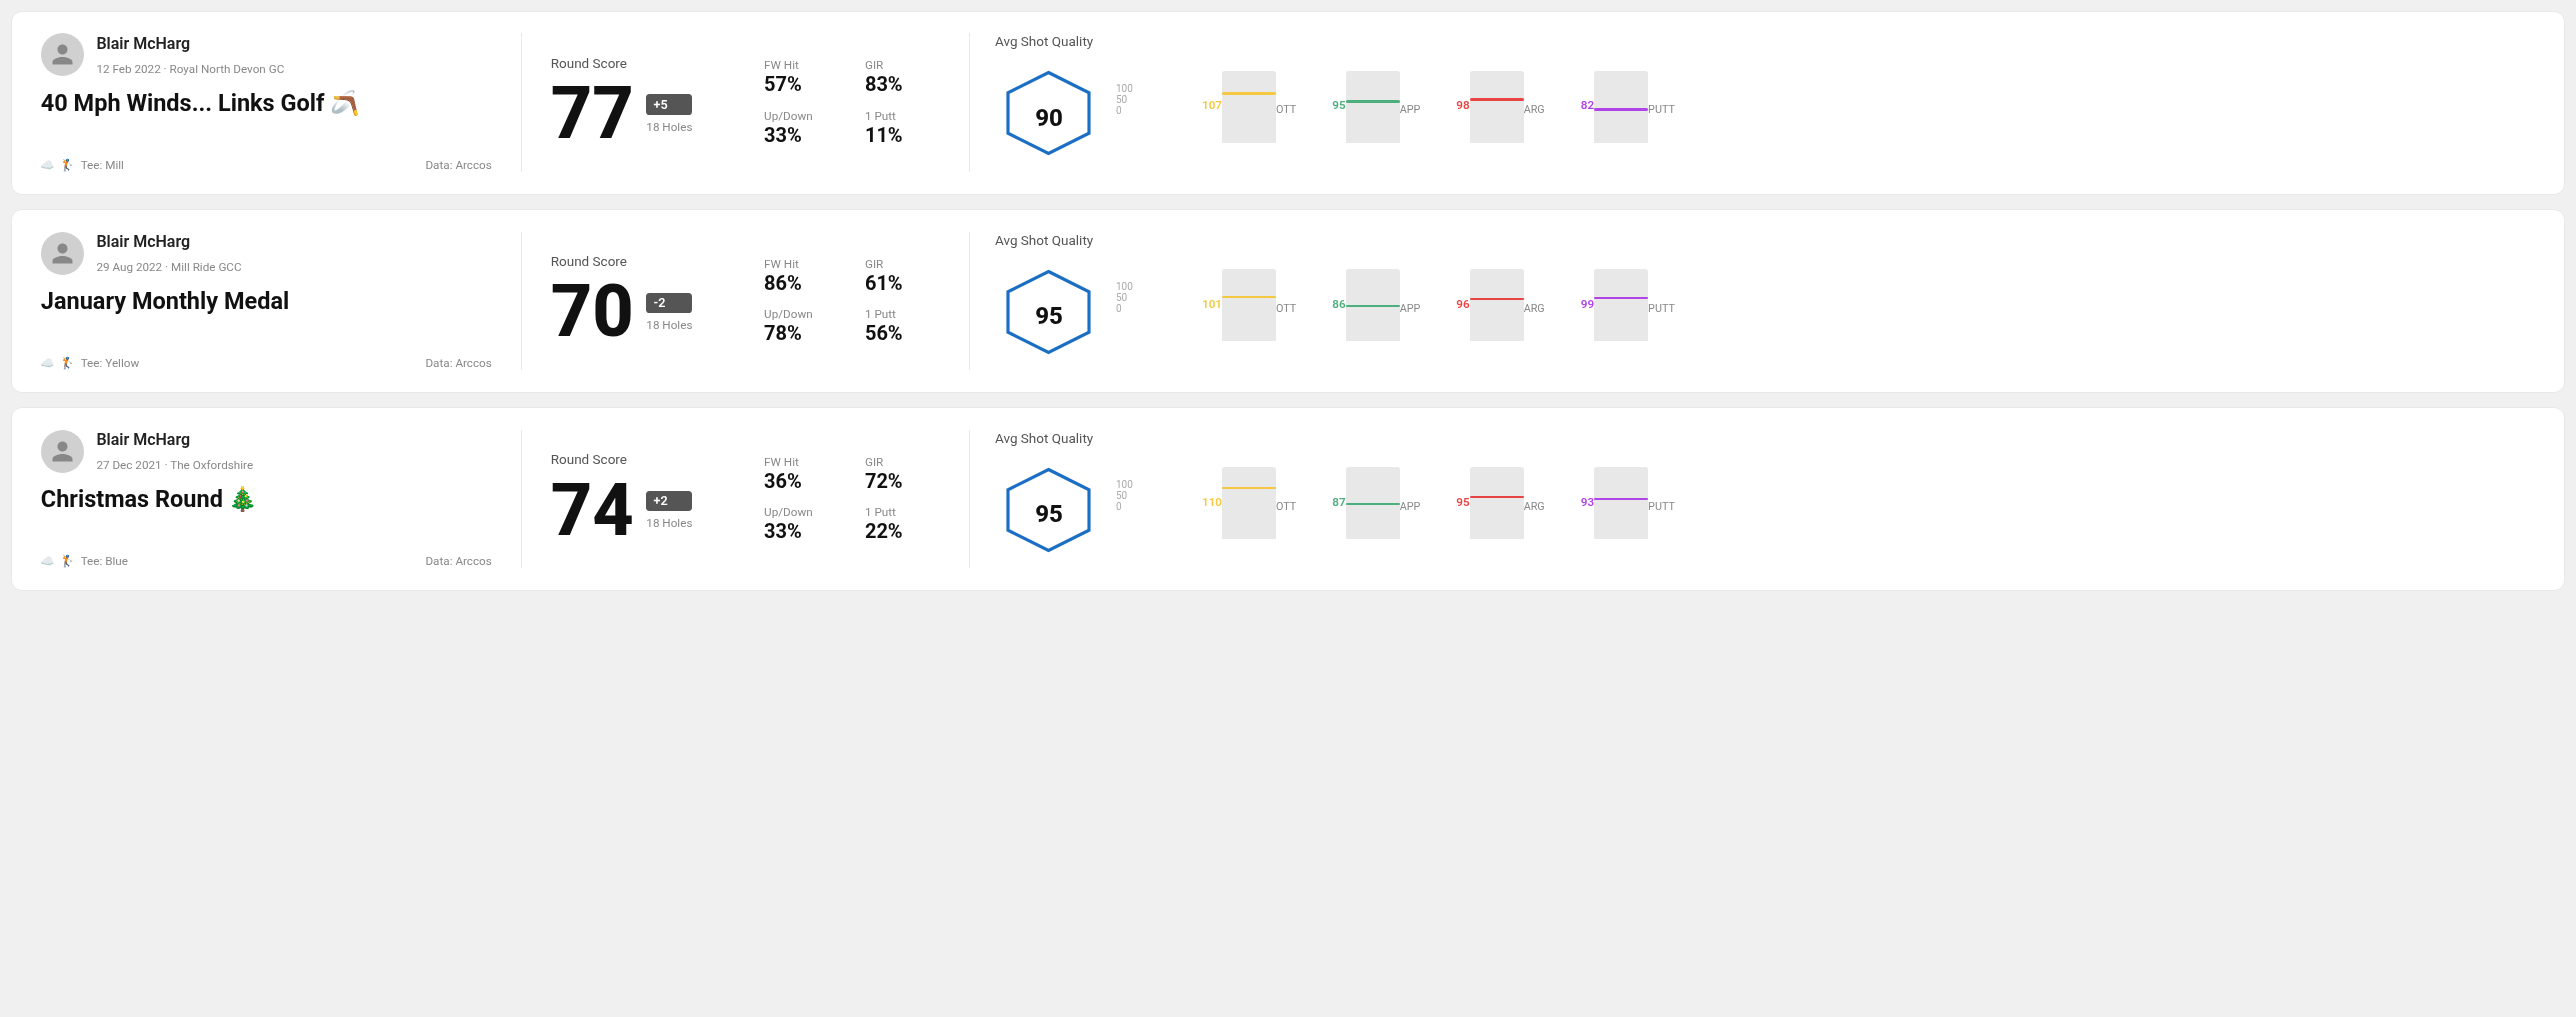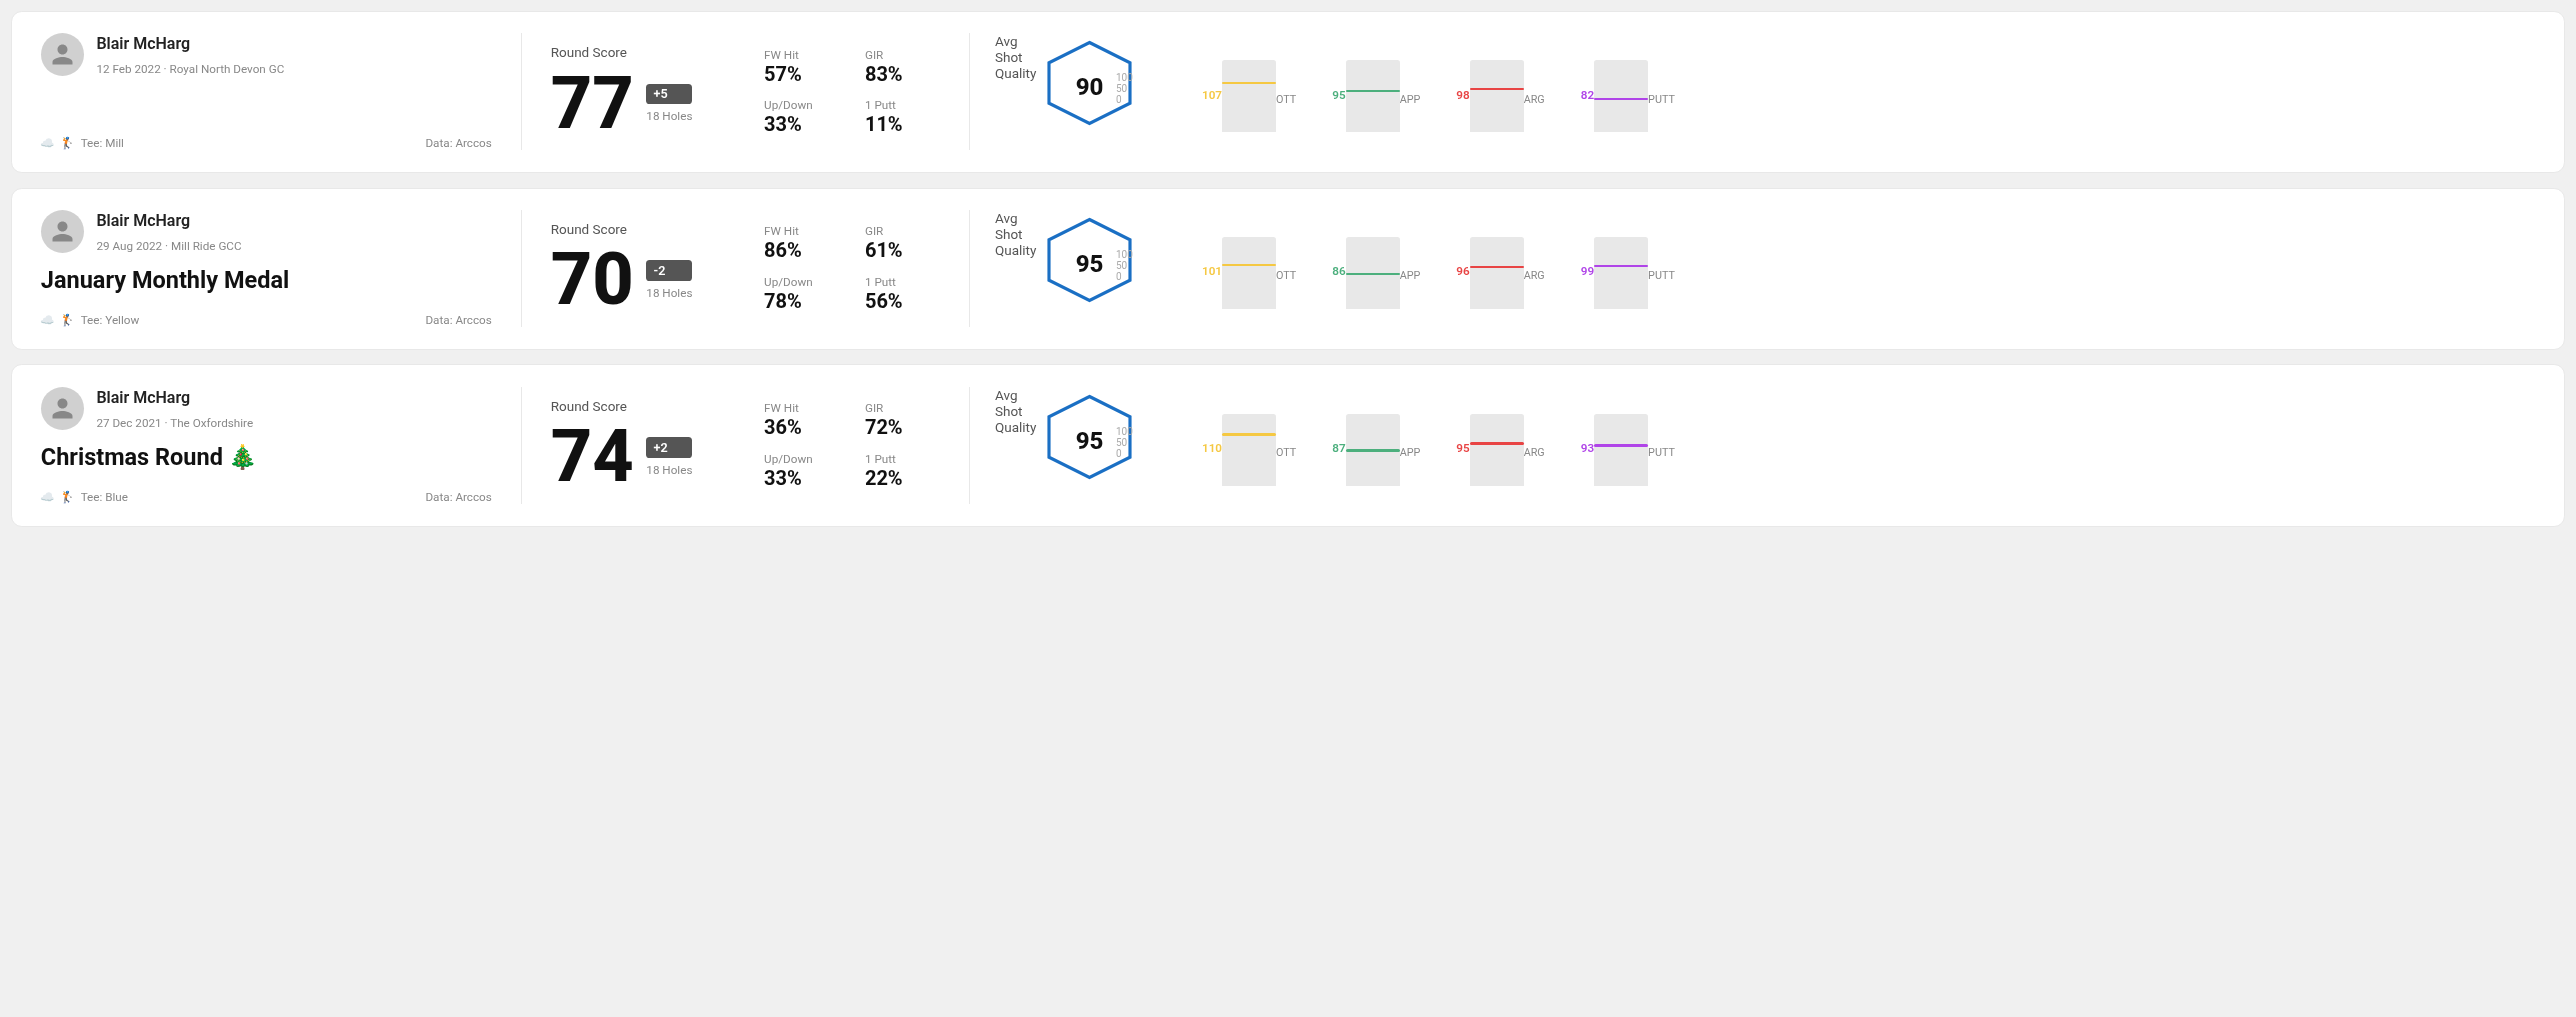--- a/index.html
+++ b/index.html
@@ -148,21 +148,21 @@
     .divider2 {
       width: 0.9px;
       background: #e8e8e8;
       margin: 0 25px;
       flex-shrink: 0;
     }
     .quality-section {
       width: 144px;
       flex-shrink: 0;
       display: flex;
-      flex-direction: row;
+      flex-direction: column;
       justify-content: center;
       align-items: flex-start;
     }
     .quality-label {
       font-size: 13.5px;
       color: #555;
       margin-bottom: 14.4px;
     }
     .hexagon-container {
       display: flex;
@@ -258,20 +258,21 @@
             <div class="avatar">
               <svg viewBox="0 0 24 24">
                 <path d="M12 12c2.7 0 4.8-2.1 4.8-4.8S14.7 2.4 12 2.4 7.2 4.5 7.2 7.2 9.3 12 12 12zm0 2.4c-3.2 0-9.6 1.6-9.6 4.8v2.4h19.2v-2.4c0-3.2-6.4-4.8-9.6-4.8z"></path>
               </svg>
             </div>
             <div>
               <div class="user-name">Blair McHarg</div>
               <div class="user-date">12 Feb 2022 · Royal North Devon GC</div>
             </div>
           </div>
+          <div class="round-title">40 Mph Winds... Links Golf 🪃</div>
         </div>
         <div class="footer-info">
           <div class="tee-info">
             <span>☁️</span>
             <span>🏌️</span>
             <span>Tee: Mill</span>
           </div>
           <span>Data: Arccos</span>
         </div>
       </div>

